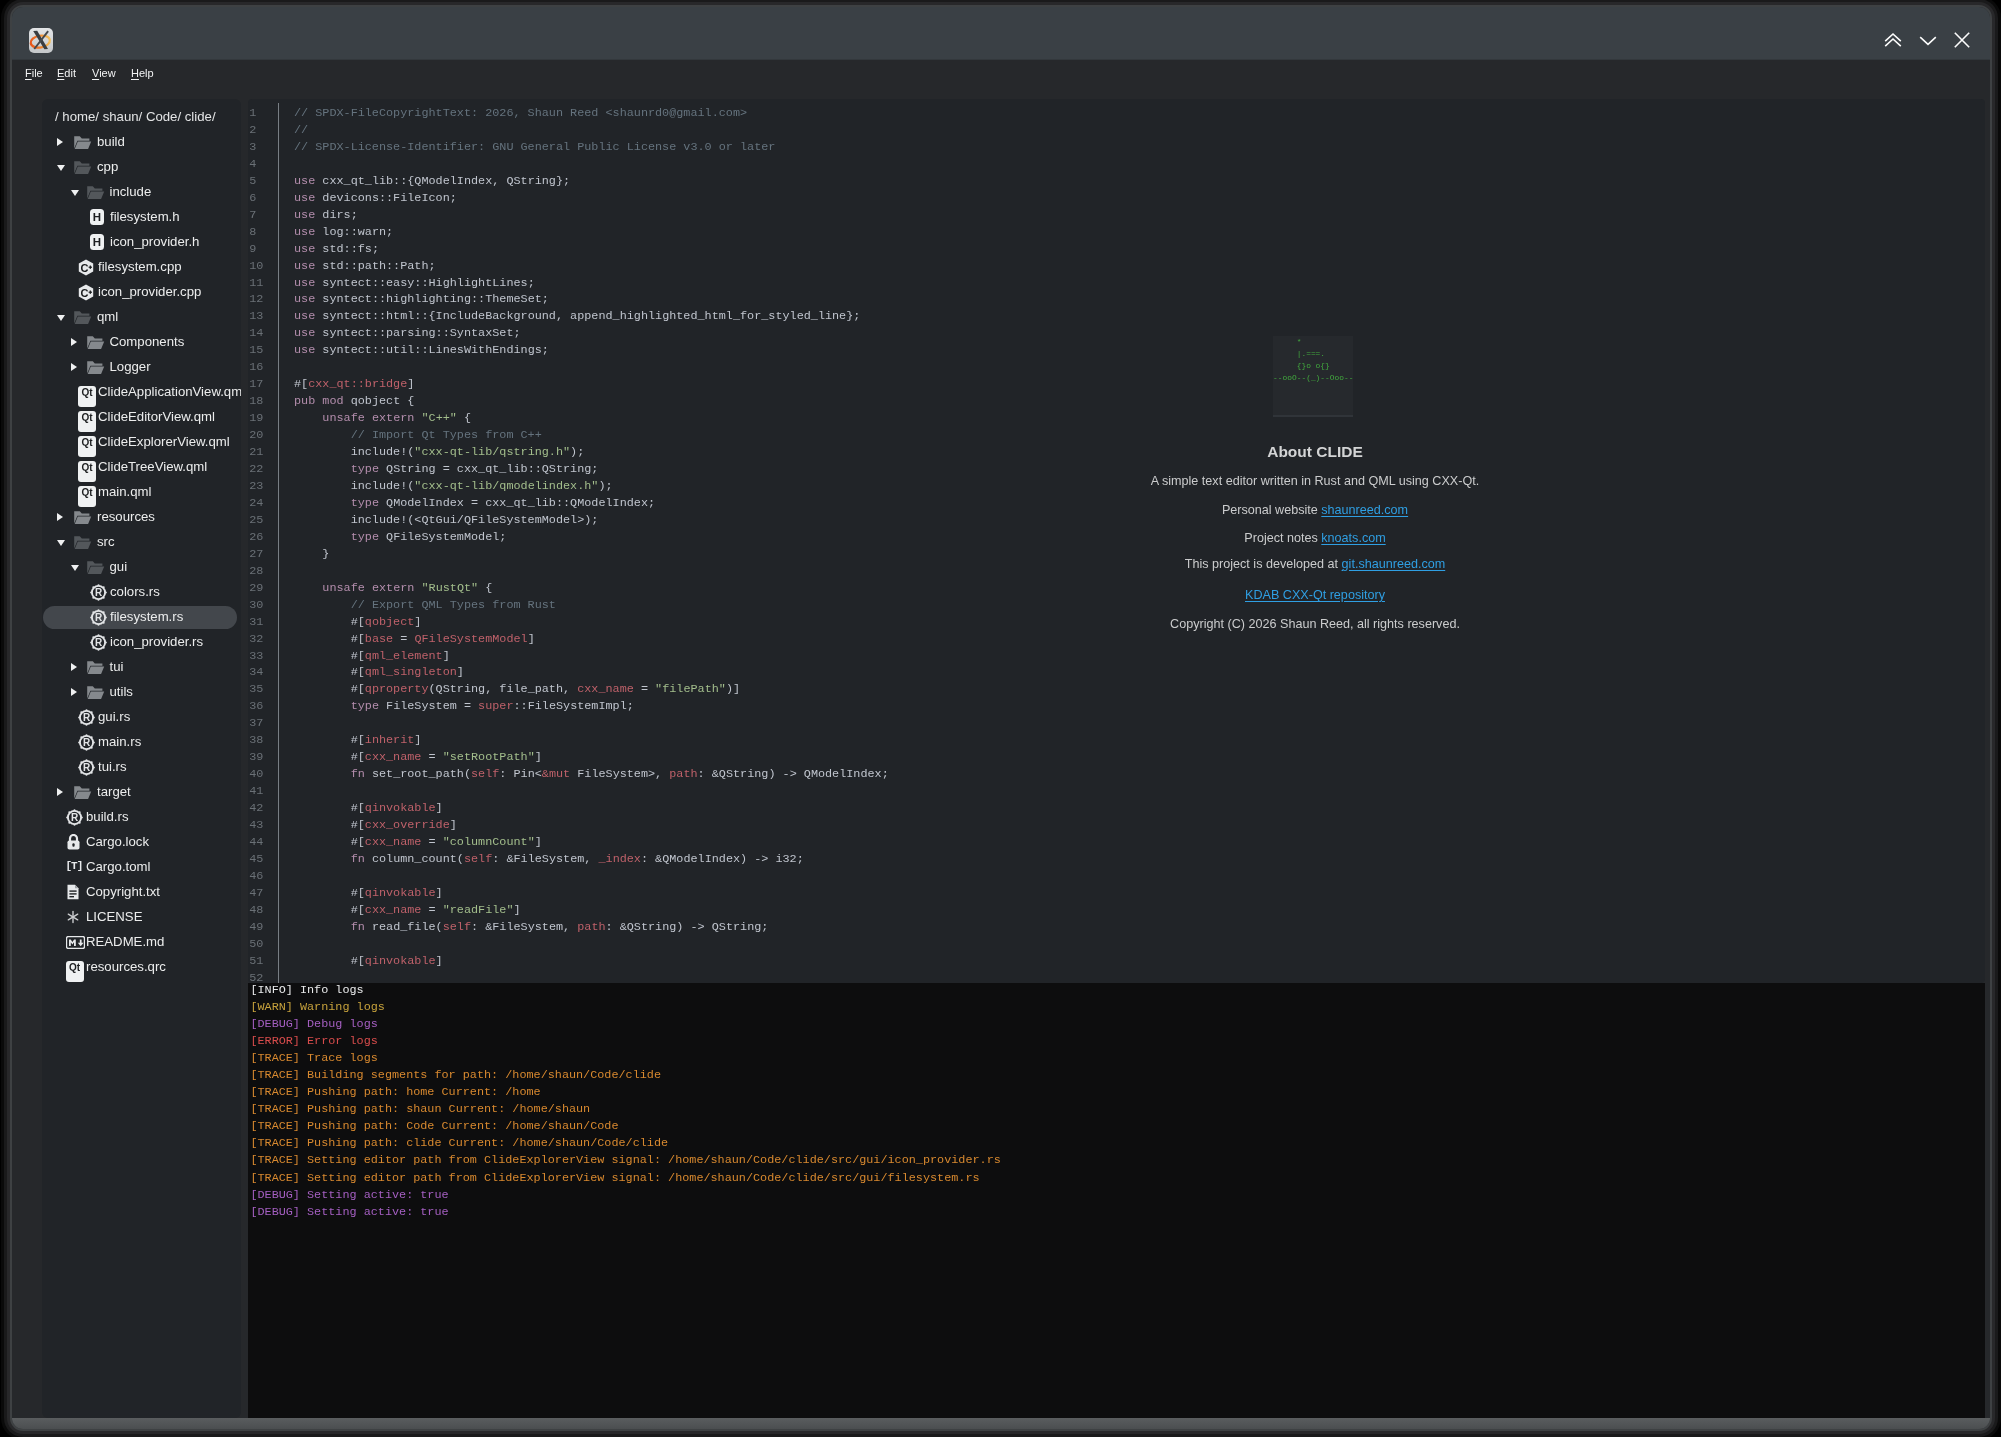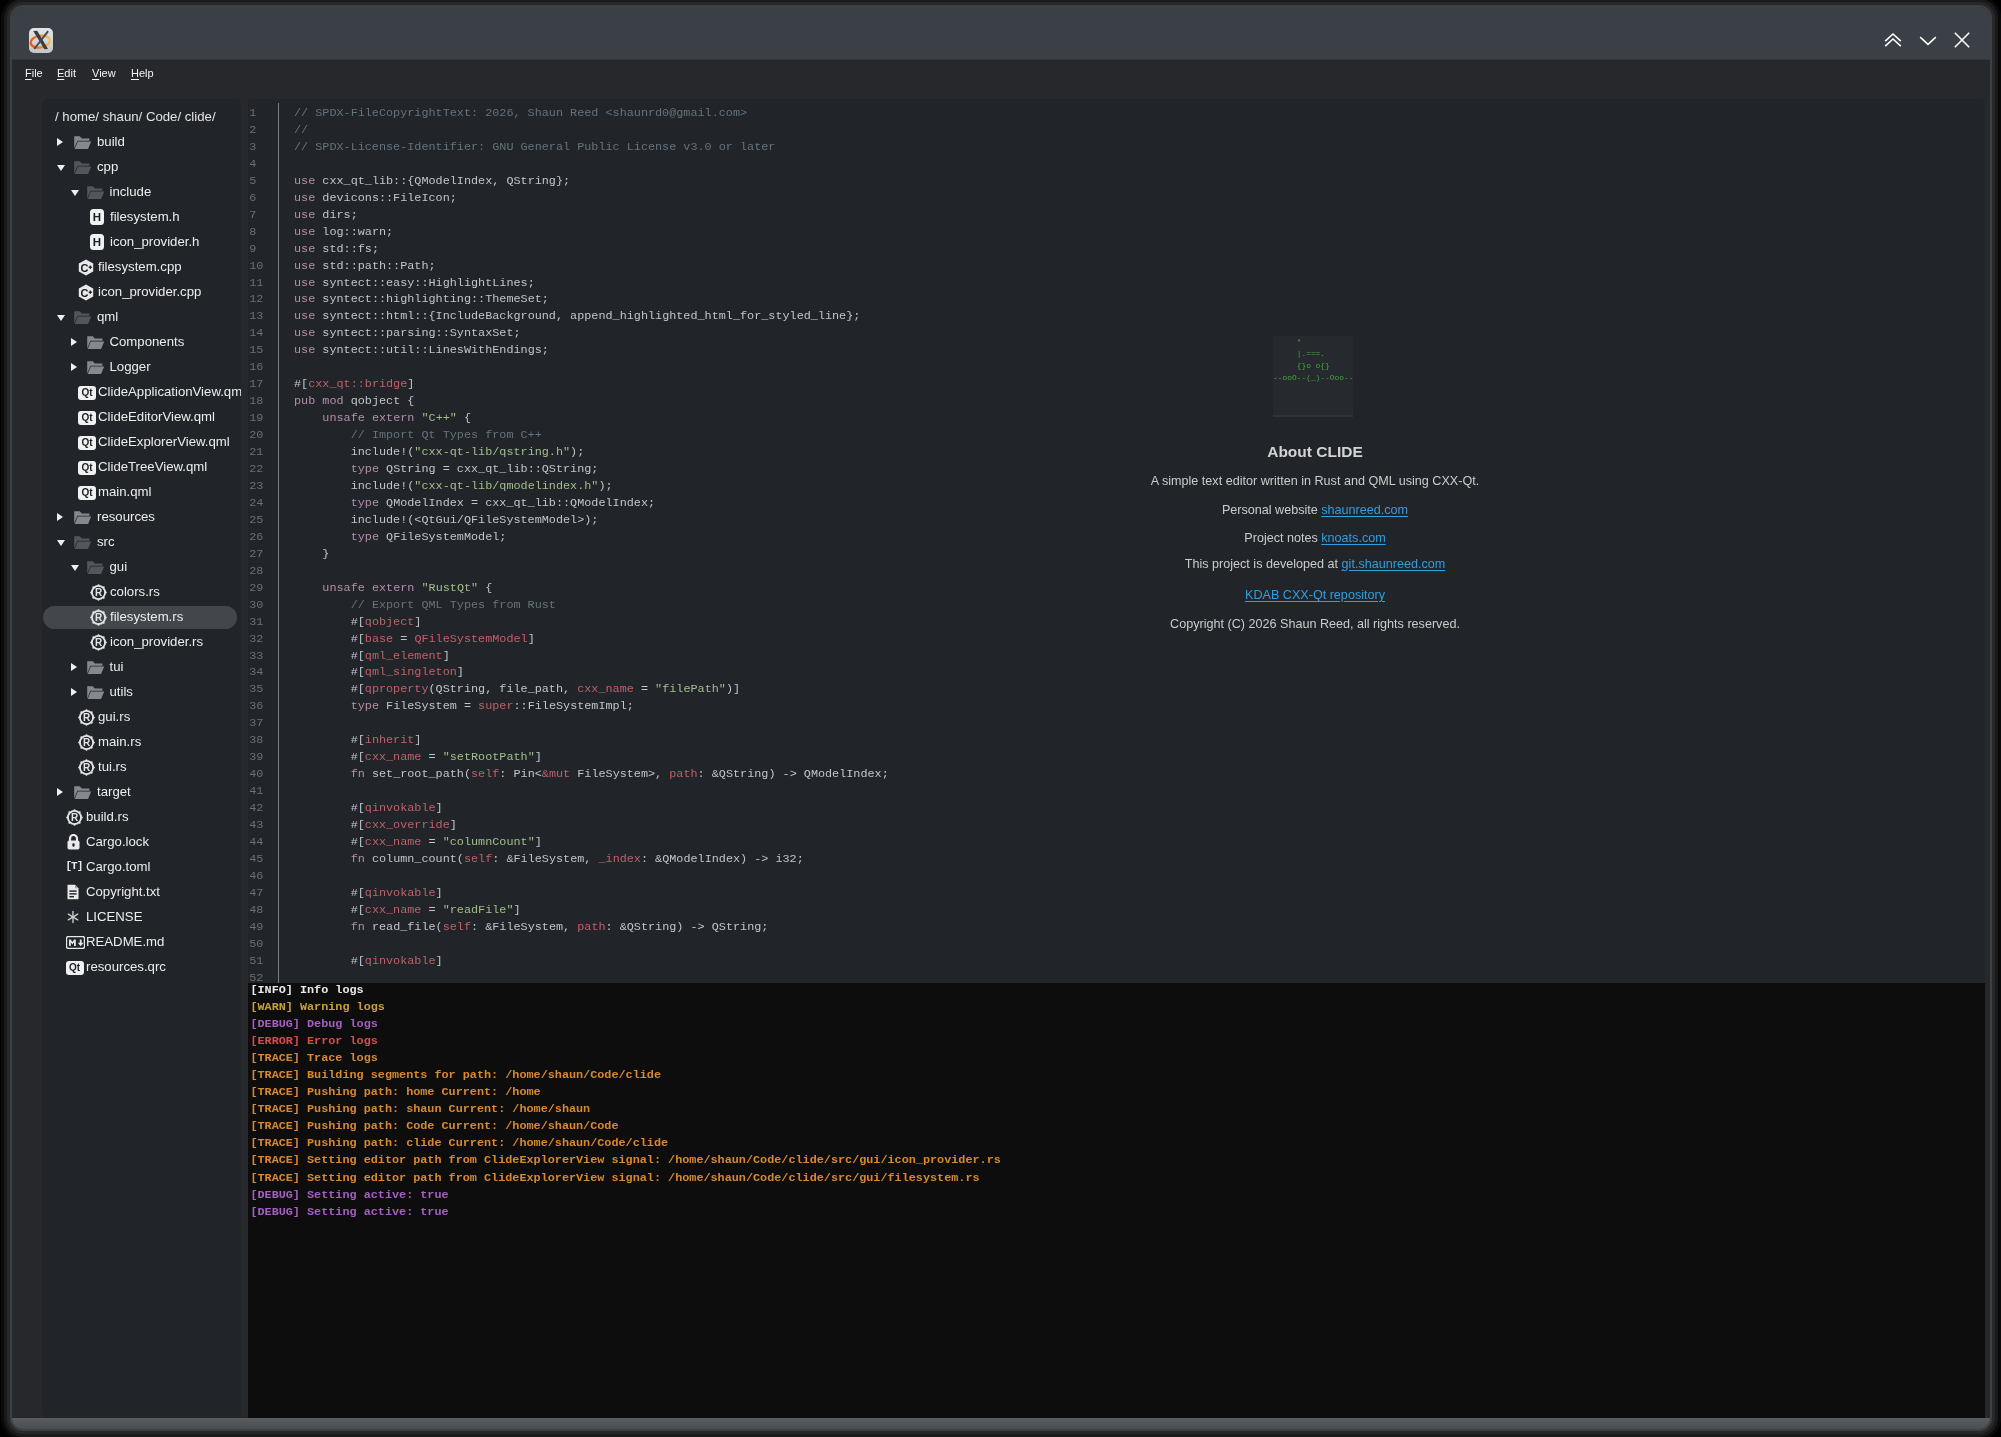--- a/index.html
+++ b/index.html
@@ -16,21 +16,21 @@
 #menubar { position:absolute; left:0; top:53px; width:1978px; height:39px; }
 .mi { position:absolute; top:7px; font-size:11px; color:#f2f3f4; }
 .mi u { text-underline-offset:2px; text-decoration-thickness:1px; }
 #treecard { position:absolute; left:30px; top:92px; width:199px; height:1319px;
   background:#212428; border-radius:6px; overflow:hidden; }
 .trow { position:absolute; left:0; width:199px; height:25px; }
 .tlbl { position:absolute; top:3.5px; font-size:13.2px; color:#eceded; white-space:nowrap; }
 .ticon { position:absolute; }
 .hic { top:4px; width:14px; height:16px; background:#eff1f2; border-radius:3.5px;
   color:#1c1e20; font-weight:bold; font-size:11.5px; text-align:center; line-height:16px; }
-.qtic { top:6px; width:18px; height:14px; background:#eff1f2; border-radius:3px;
+.qtic { top:6px; width:18px; height:21px; background:#eff1f2; border-radius:3px;
   color:#1c1e20; font-weight:bold; font-size:10px; text-align:center; line-height:13px; }
 .tic { top:5px; font-size:11px; font-weight:bold; color:#e7e9eb; font-family:"Liberation Mono",monospace; letter-spacing:-1px; }
 .ar { position:absolute; top:8px; width:0; height:0;
   border-left:6px solid #eff0f1; border-top:4.5px solid transparent; border-bottom:4.5px solid transparent; }
 .ad { position:absolute; top:10px; width:0; height:0;
   border-top:6px solid #eff0f1; border-left:4.5px solid transparent; border-right:4.5px solid transparent; }
 #pill { position:absolute; left:1px; top:507px; width:194px; height:23px;
   border-radius:11.5px; background:#43474c; }
 #editcard { position:absolute; left:236px; top:92px; width:1737px; height:884px;
   background:#212428; border-radius:4px; overflow:hidden; }
@@ -42,21 +42,21 @@
 #code i { font-style:normal; }
 .k { color:#b48ead; } .s { color:#a3be8c; } .r { color:#bf616a; } .c { color:#65737e; }
 #artrect { position:absolute; left:1025px; top:237px; width:80px; height:81px; background:#26292d; }
 #artrect:after { content:""; position:absolute; left:0; bottom:0; width:80px; height:2px; background:#303439; }
 #art { position:absolute; left:0px; top:0px; font-family:"Liberation Mono",monospace;
   font-size:7.9px; line-height:12.05px; color:#42a93e; white-space:pre; }
 .ab { position:absolute; left:767px; width:600px; text-align:center; font-size:12.6px;
   color:#cbcccd; height:18px; }
 .abh { font-size:15.5px; font-weight:bold; color:#d3d4d5; }
 .lnk { color:#2f9fe3; text-decoration:underline; text-underline-offset:2px; }
-#logpane { position:absolute; left:236px; top:976px; width:1737px; height:435px; background:#0d0d0e;font-weight:bold; }
+#logpane { position:absolute; left:236px; top:976px; width:1737px; height:435px; background:#0d0d0e; }
 #logpre { position:absolute; left:2.4px; top:-1px; font-family:"Liberation Mono",monospace;
   font-size:11.8px; line-height:17.05px; white-space:pre; }
 #bstrip { position:absolute; left:0; top:1411px; width:1978px; height:11px;
   background:linear-gradient(#5a5d5f,#4b4e50); }
 </style></head>
 <body>
 <div id="win">
   <div id="titlebar">
 
 <div id="appicon"><svg width="24" height="24" viewBox="0 0 24 24">

